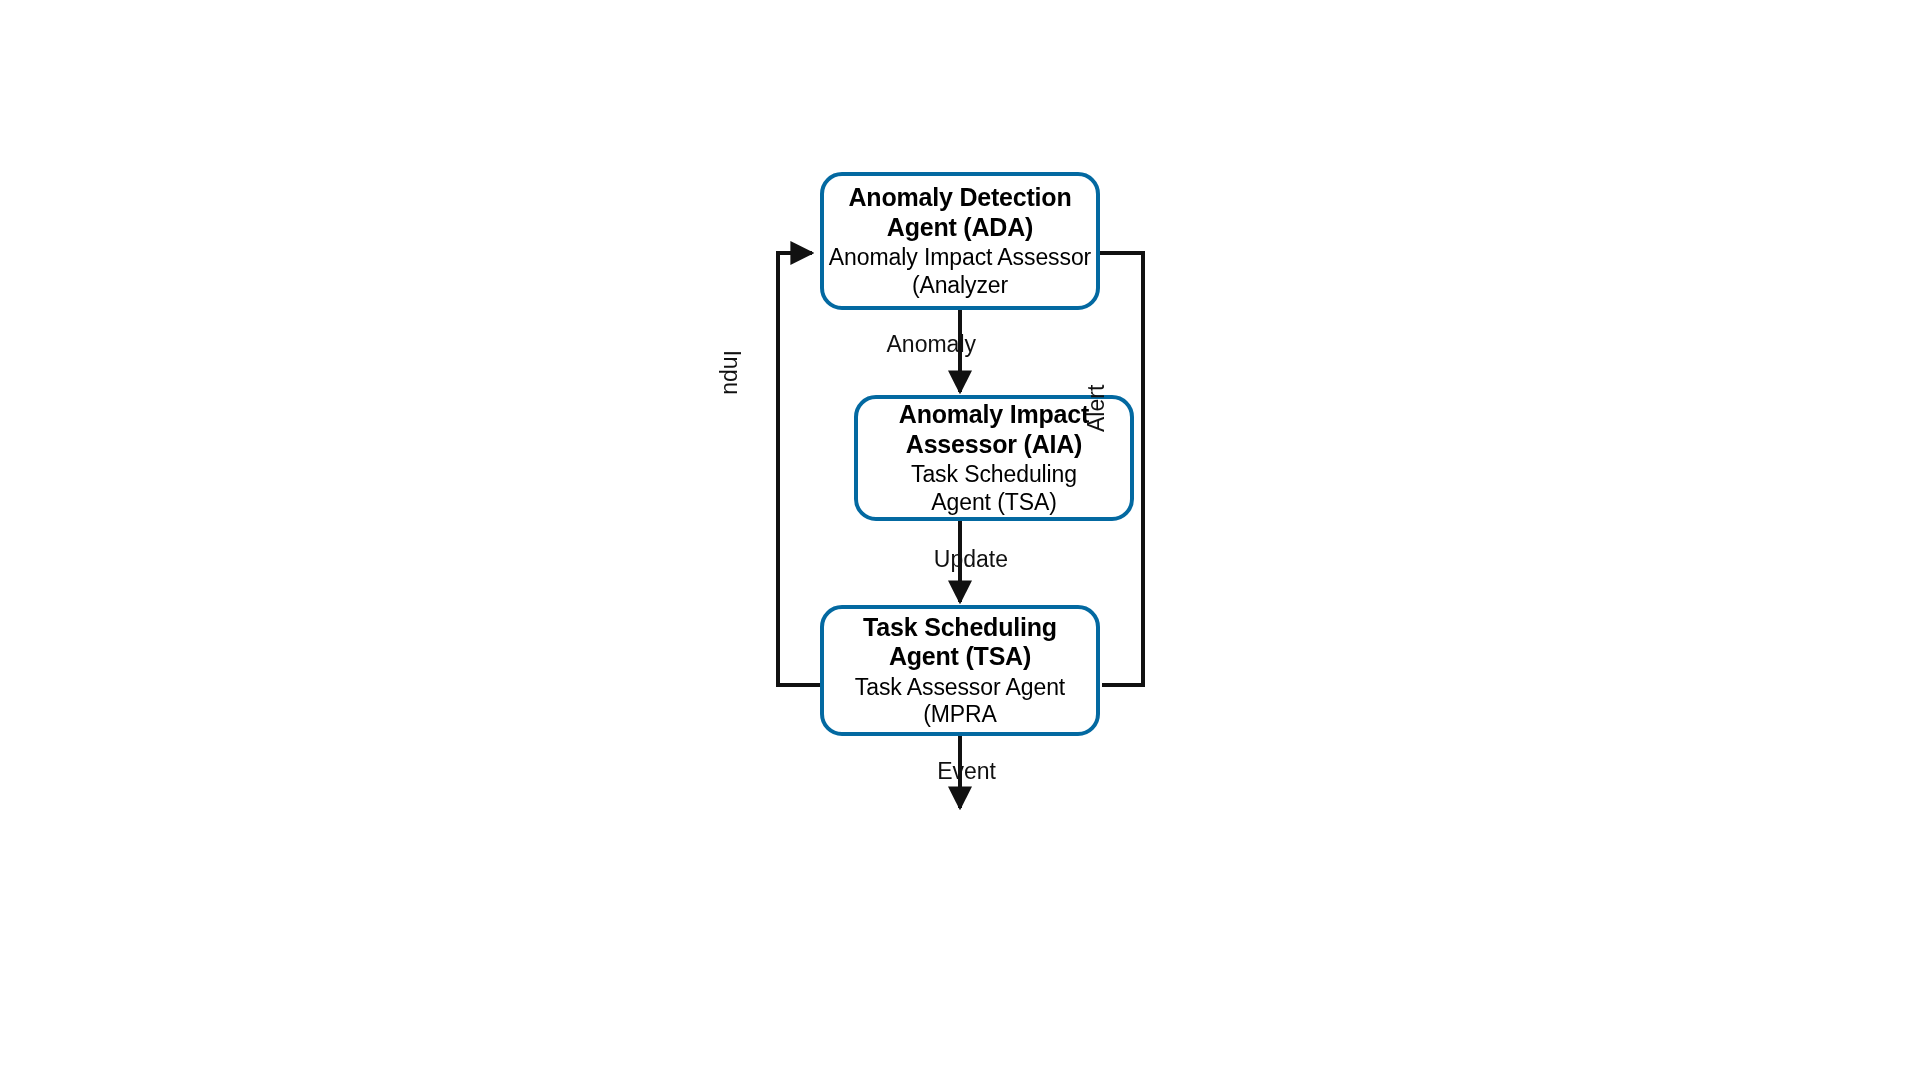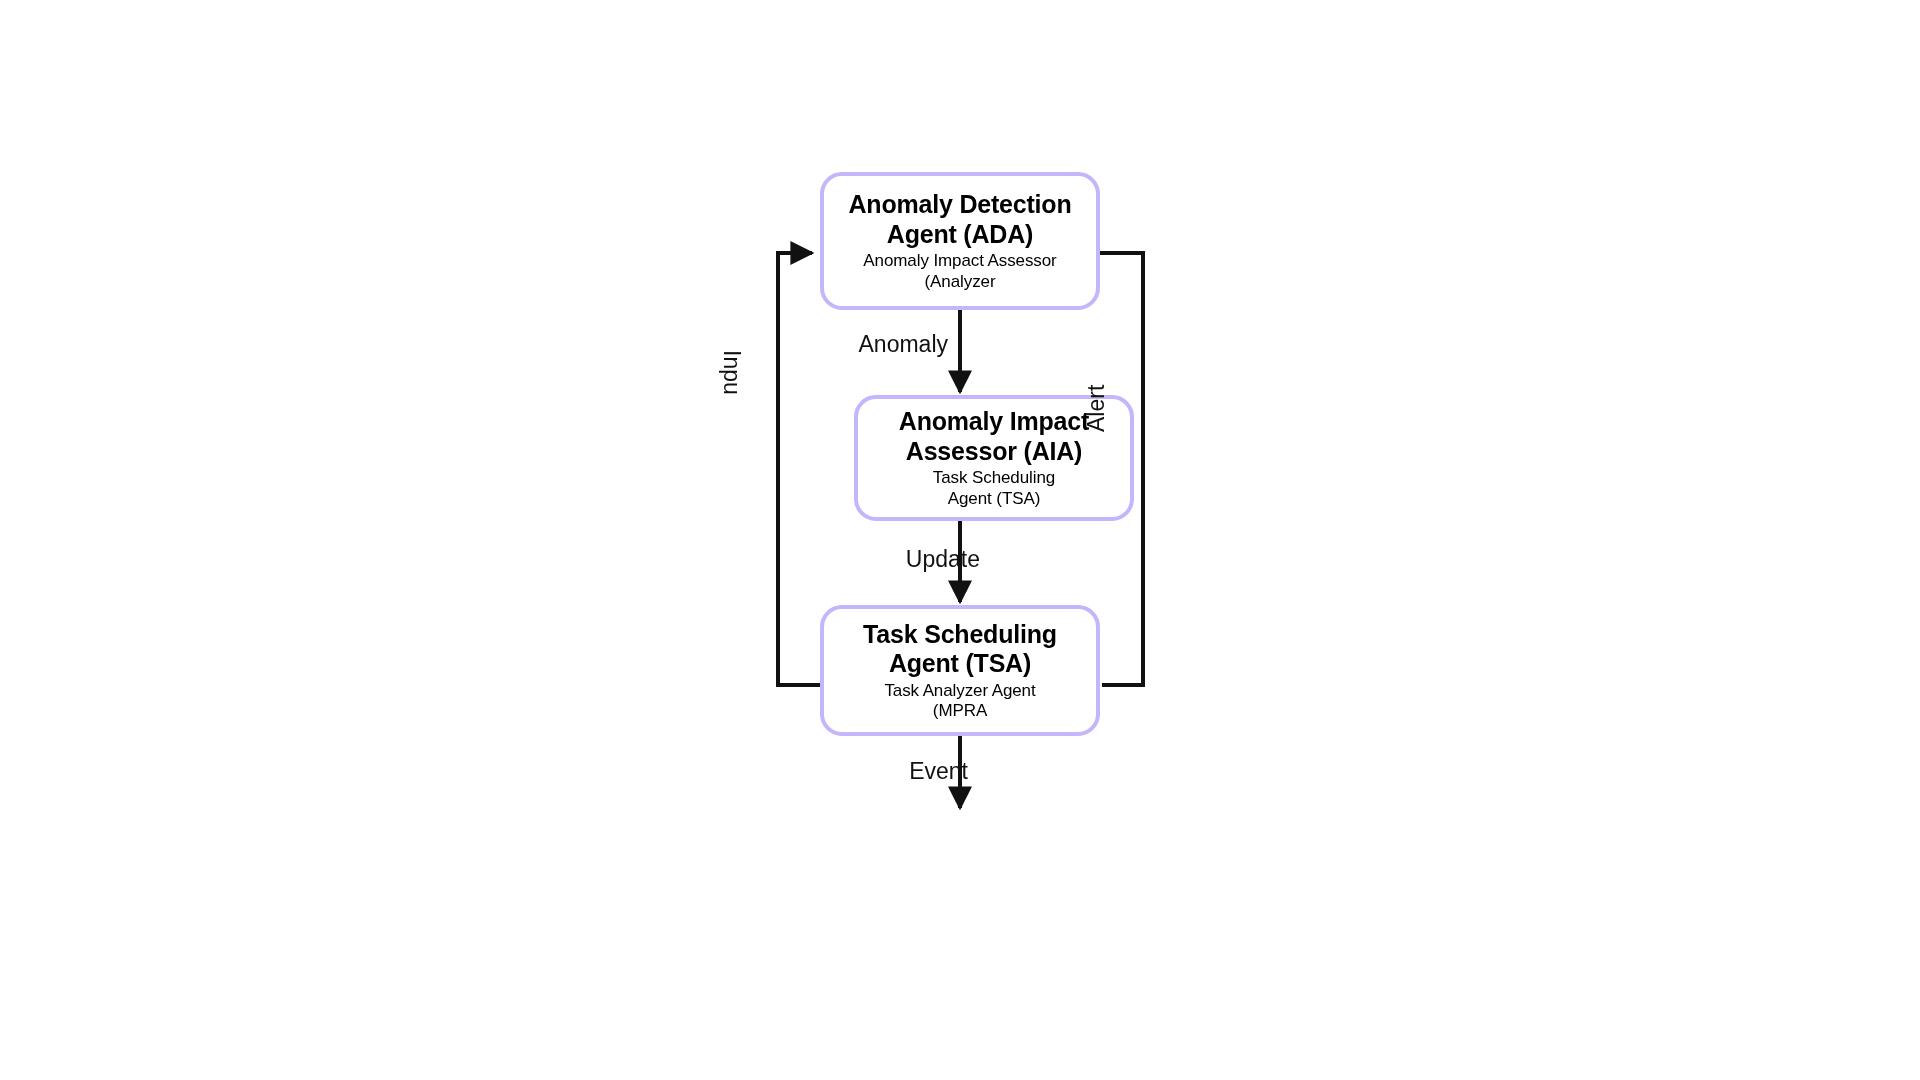--- a/index.html
+++ b/index.html
@@ -22,52 +22,53 @@
   svg.flow {
     position: absolute;
     top: 0;
     left: 0;
     width: 1920px;
     height: 1080px;
   }
   .node-box {
     position: absolute;
     box-sizing: border-box;
-    border: 4px solid #c4b5fd;
+    border: 4px solid #0369a1;
     border-radius: 22px;
     background: #ffffff;
     display: flex;
     flex-direction: column;
     align-items: center;
     justify-content: center;
     text-align: center;
     line-height: 1.18;
   }
   .node-title {
     font-size: 25px;
     font-weight: bold;
     letter-spacing: -0.2px;
     white-space: pre-line;
   }
   .node-sub {
-    font-size: 17px;
+    font-size: 23px;
     font-weight: normal;
     letter-spacing: -0.1px;
     white-space: pre-line;
     margin-top: 2px;
   }
   .edge-label {
     position: absolute;
     font-size: 23px;
     font-weight: normal;
     color: #111111;
     white-space: nowrap;
   }
   .edge-label.right-align {
     transform: translateX(-100%);
+    margin-left: 28px;
   }
   .edge-label.rot-cw {
     transform-origin: left top;
     transform: rotate(90deg);
   }
   .edge-label.rot-ccw {
     transform-origin: left bottom;
     transform: rotate(-90deg);
   }
 </style>
@@ -104,21 +105,21 @@
   <div class="node-box" style="left:820px; top:395px; width:280px; height:126px;margin-left:34px;">
     <div class="node-title">Anomaly Impact
 Assessor (AIA)</div>
     <div class="node-sub">Task Scheduling
 Agent (TSA)</div>
   </div>
 
   <div class="node-box" style="left:820px; top:605px; width:280px; height:131px;">
     <div class="node-title">Task Scheduling
 Agent (TSA)</div>
-    <div class="node-sub">Task Analyzer Agent
+    <div class="node-sub">Task Assessor Agent
 (MPRA</div>
   </div>
 
 
   <div class="edge-label right-align" style="left:948px; top:331px;">Anomaly</div>
 
   <div class="edge-label right-align" style="left:980px; top:546px;">Update</div>
 
   <div class="edge-label right-align" style="left:968px; top:758px;">Event</div>
 

